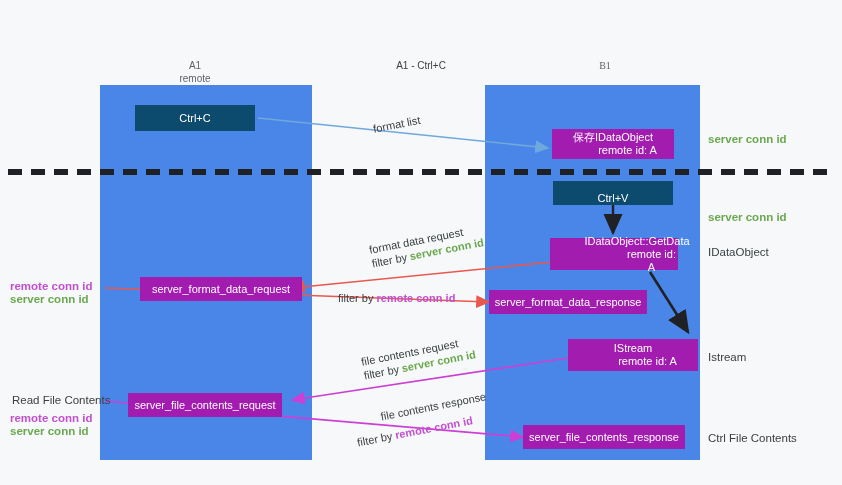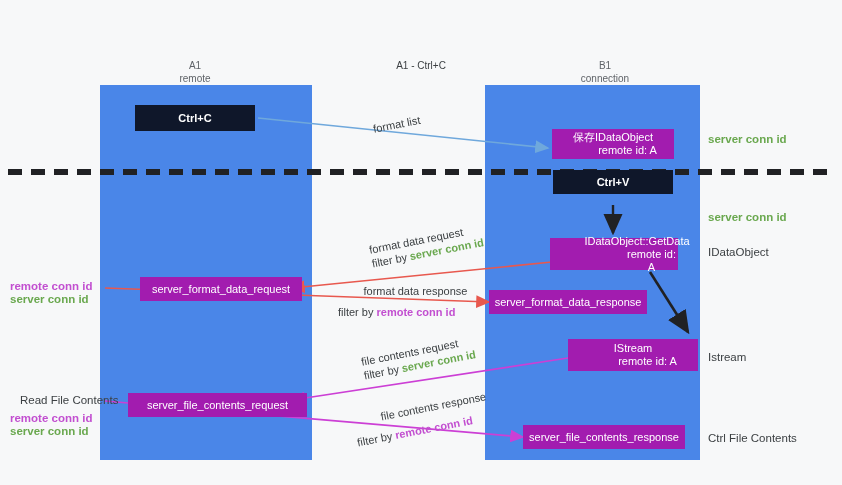--- a/index.html
+++ b/index.html
@@ -33,21 +33,21 @@
 
   
   .box{
     display:flex;align-items:center;justify-content:center;
     flex-direction:column;
     color:#ffffff;
     font-size:11px;line-height:13px;
     text-align:center;
     box-sizing:border-box;
   }
-  .box.green{background:#0f172a;font-weight:bold;}
+  .box.green{background:#0c4a6e;}
   .box.orange{background:#a21caf;}
   .box .l2{font-size:11px;margin-left:29px;}
 
   
   .lbl{font-size:11.5px;line-height:14px;}
   .lbl.green{color:#6aa84f;font-weight:bold;}
   .lbl.magenta{color:#c24fd0;font-weight:bold;}
   .lbl.dark{color:#3c4043;}
 
   
@@ -68,23 +68,22 @@
 <div class="stage">
 
   <div class="abs title">
     <div>A1 - Ctrl+C</div>
   </div>
 
   <div class="abs lane-head" style="left:135px;top:59px;width:120px;">
     <div>A1</div>
     <div>remote</div>
   </div>
-  <div class="abs lane-head" style="left:540px;top:59px;width:130px;">
+  <div class="abs lane-head" style="left:540px;top:59px;width:130px;font-family:Liberation Serif, serif;">
     <div>B1</div>
-    <div>connection</div>
   </div>
 
   <div class="abs lane" style="left:100px;top:85px;width:212px;height:375px;"></div>
   <div class="abs lane" style="left:485px;top:85px;width:215px;height:375px;"></div>
 
   <svg class="overlay" viewBox="0 0 842 485">
     <defs>
       <marker id="ah-blue" markerWidth="9" markerHeight="8" refX="8" refY="4" orient="auto">
         <path d="M0,0 L9,4 L0,8 z" fill="#6fa8dc"></path>
       </marker>
@@ -117,30 +116,30 @@
   </svg>
 
   <div class="abs box green" style="left:135px;top:105px;width:120px;height:26px;">
     <div>Ctrl+C</div>
   </div>
 
   <div class="abs box orange" style="left:128px;top:277px;width:162px;height:24px;margin-left:12px;">
     <div>server_format_data_request</div>
   </div>
 
-  <div class="abs box orange" style="left:128px;top:393px;width:179px;height:24px;">
+  <div class="abs box orange" style="left:128px;top:393px;width:154px;height:24px;">
     <div>server_file_contents_request</div>
   </div>
 
   <div class="abs box orange" style="left:552px;top:129px;width:122px;height:30px;">
     <div>保存IDataObject</div>
     <div class="l2">remote id: A</div>
   </div>
 
-  <div class="abs box green" style="left:553px;top:170px;width:120px;height:24px;">
+  <div class="abs box green" style="left:553px;top:181px;width:120px;height:24px;justify-content:flex-end;">
     <div>Ctrl+V</div>
   </div>
 
   <div class="abs box orange" style="left:550px;top:238px;width:128px;height:32px;padding-left:46px;">
     <div>IDataObject::GetData</div>
     <div class="l2">remote id: A</div>
   </div>
 
   <div class="abs box orange" style="left:568px;top:339px;width:130px;height:32px;">
     <div>IStream</div>
@@ -157,37 +156,36 @@
 
   <div class="abs lbl green" style="left:708px;top:132px;">server conn id</div>
   <div class="abs lbl green" style="left:708px;top:210px;">server conn id</div>
   <div class="abs lbl dark" style="left:708px;top:245px;">IDataObject</div>
   <div class="abs lbl dark" style="left:708px;top:350px;">Istream</div>
   <div class="abs lbl dark" style="left:708px;top:431px;">Ctrl File Contents</div>
 
   <div class="abs lbl magenta" style="left:10px;top:279px;">remote conn id</div>
   <div class="abs lbl green" style="left:10px;top:292px;">server conn id</div>
 
-  <div class="abs lbl dark" style="left:20px;top:393px;">Read File Contents</div>
+  <div class="abs lbl dark" style="left:12px;top:393px;">Read File Contents</div>
   <div class="abs lbl magenta" style="left:10px;top:411px;">remote conn id</div>
   <div class="abs lbl green" style="left:10px;top:424px;">server conn id</div>
 
   <div class="abs cap rot-left" style="left:372px;top:122px;">
     <span>format list</span>
   </div>
 
   <div class="abs cap rot-left" style="left:368px;top:243px;">
     <div>format data request</div>
     <div>
       <span>filter by </span><span class="g">server conn id</span>
     </div>
   </div>
 
   <div class="abs cap" style="left:338px;top:284px;">
-    <div style="text-align:center;width:155px;">format data response</div>
     <div style="margin-top:7px;">
       <span>filter by </span><span class="m">remote conn id</span>
     </div>
   </div>
 
   <div class="abs cap rot-left" style="left:360px;top:355px;">
     <div>file contents request</div>
     <div>
       <span>filter by </span><span class="g">server conn id</span>
     </div>

